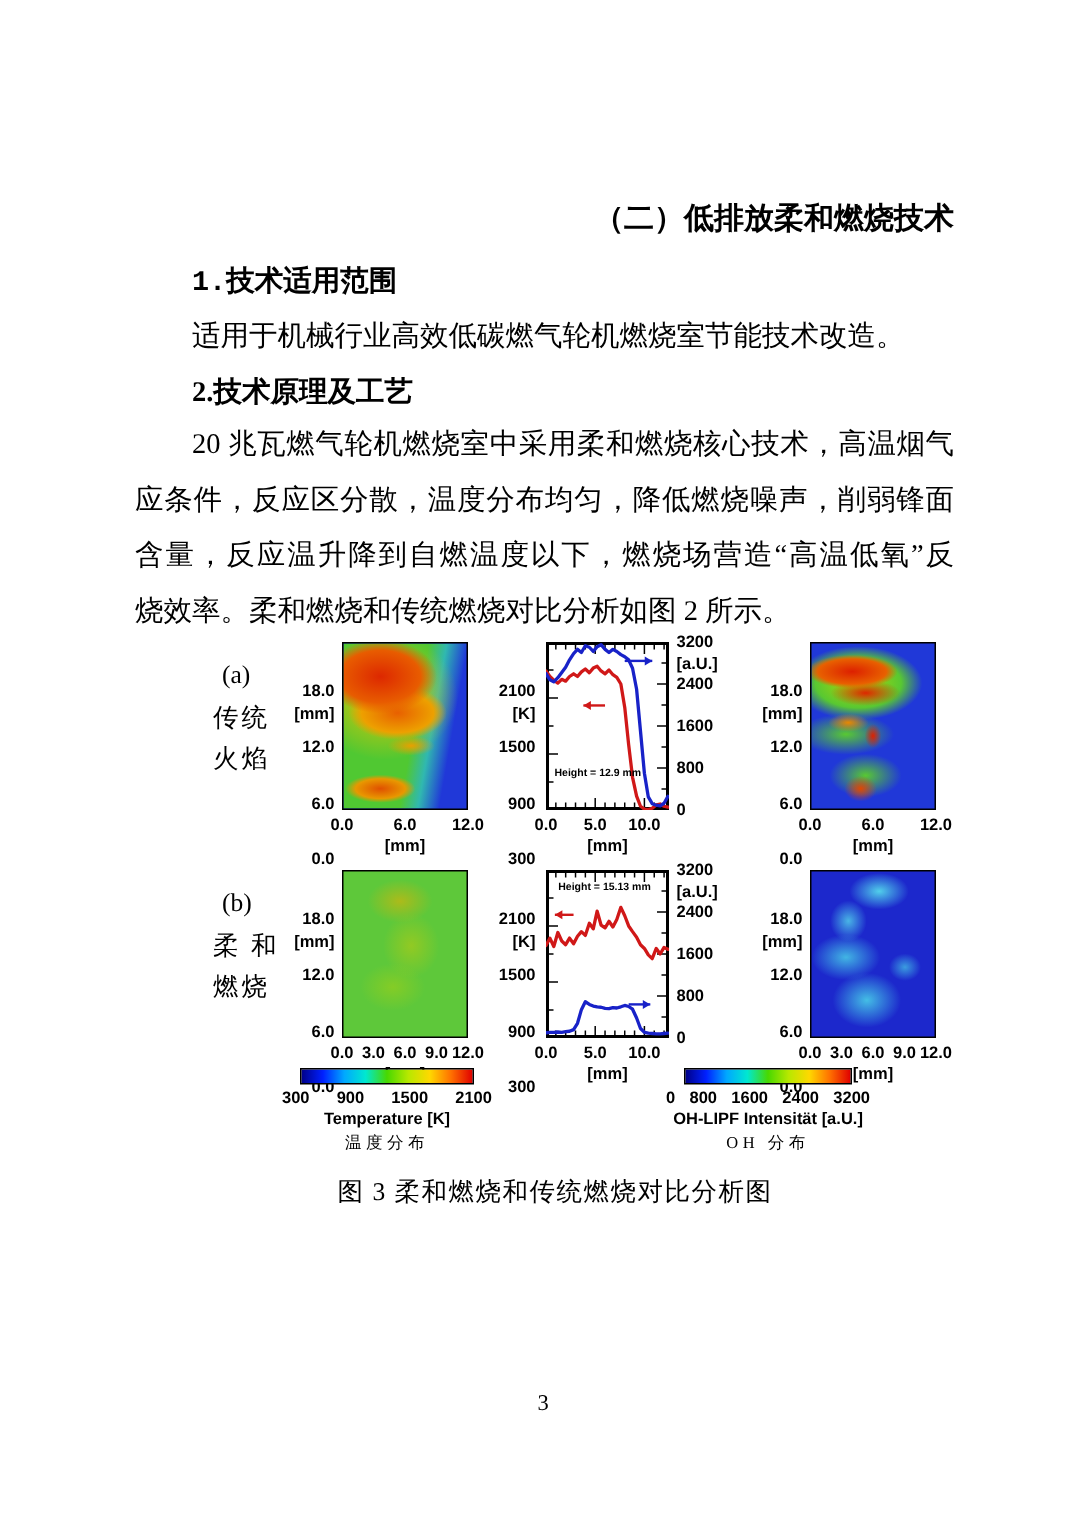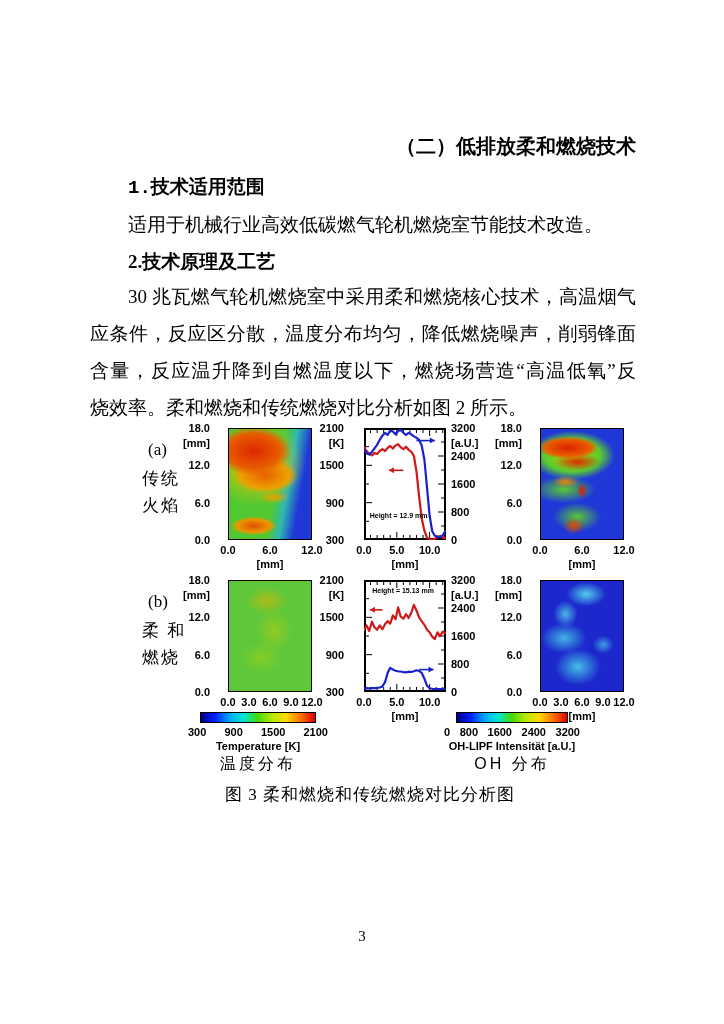--- a/index.html
+++ b/index.html
@@ -22,21 +22,21 @@
           font-family:"Liberation Sans","DejaVu Sans",sans-serif;}
   .rowlabel{position:absolute;left:0;width:52px;font-family:"Liberation Serif","DejaVu Serif",serif;
             font-size:17px;}
   .rl-tag{margin:0 0 7px 8px;}
   .rl-cn{margin:4px 16px 0 2px;letter-spacing:2px;white-space:nowrap;text-align:right;}
 
   .subplot{position:absolute;width:120px;height:150px;}
   .subplot.lc{width:164px;}
   .yticks,.rticks{position:absolute;top:8px;height:112px;font-weight:bold;font-size:11px;}
   .yticks{left:0;width:34px;}
-  .yticks span{position:absolute;right:16px;transform:translateY(-50%);white-space:nowrap;}
+  .yticks span{position:absolute;right:3px;transform:translateY(-50%);white-space:nowrap;margin-top:33px;}
   .rticks{left:122px;width:42px;}
   .rticks span{position:absolute;left:3px;transform:translateY(-50%);white-space:nowrap;}
   .hm{position:absolute;left:36px;top:8px;width:84px;height:112px;border:1.5px solid #000;box-sizing:border-box;}
   .lc-svg{position:absolute;left:38px;top:8px;}
   .xticks{position:absolute;top:124px;height:12px;font-weight:bold;font-size:11px;}
   .subplot .xticks{left:36px;width:84px;}
   .subplot.lc .xticks{left:38px;width:82px;}
   .xticks span{position:absolute;top:0;transform:translateX(-50%);white-space:nowrap;}
   .xunit{position:absolute;top:138px;text-align:center;font-weight:bold;font-size:11px;}
   .subplot .xunit{left:36px;width:84px;}
@@ -69,39 +69,39 @@
     radial-gradient(ellipse 30px 20px at 28% 52%, rgba(72,206,232,.85), rgba(0,0,0,0) 76%),
     radial-gradient(ellipse 30px 24px at 45% 78%, rgba(72,206,232,.90), rgba(0,0,0,0) 76%),
     radial-gradient(ellipse 14px 12px at 76% 58%, rgba(72,206,232,.70), rgba(0,0,0,0) 76%);}
 
   
   .cbargroup{position:absolute;text-align:center;}
   .cbar{height:9px;margin:0 12px;border:1px solid #000;
     background:linear-gradient(to right,#000088,#0020ff,#00a8ff,#00e8d0,#48d800,#b8e800,#ffd800,#ff7000,#e00000);}
   .cbticks{display:flex;justify-content:space-between;margin-top:3px;font-weight:bold;font-size:11px;}
   .cblabel{margin-top:2px;font-weight:bold;font-size:11px;white-space:nowrap;}
-  .cbcap{margin-top:2px;font-size:16px;font-family:Liberation Sans, sans-serif;letter-spacing:3px;}
+  .cbcap{margin-top:2px;font-size:11px;font-family:Liberation Serif, serif;letter-spacing:3px;}
 
   .fig-caption{margin-top:6px;line-height:22px;font-size:17px;text-align:center;padding-left:14px;letter-spacing:1px;}
   .page-number{position:absolute;left:0;right:0;top:928px;text-align:center;font-size:15px;}
 </style>
 </head>
 <body>
 
 <div class="page">
   <div class="content">
 
     <div class="doc-title">（二）低排放柔和燃烧技术</div>
 
     <div class="h-bold h1">1.技术适用范围</div>
     <div class="p1">适用于机械行业高效低碳燃气轮机燃烧室节能技术改造。</div>
 
     <div class="h-bold h2">2.技术原理及工艺</div>
     <div class="para">
-      <div class="jline first-indent">30 兆瓦燃气轮机燃烧室中采用柔和燃烧核心技术，高温烟气</div>
+      <div class="jline first-indent">20 兆瓦燃气轮机燃烧室中采用柔和燃烧核心技术，高温烟气</div>
       <div class="jline">应条件，反应区分散，温度分布均匀，降低燃烧噪声，削弱锋面</div>
       <div class="jline">含量，反应温升降到自燃温度以下，燃烧场营造“高温低氧”反</div>
       <div class="jline jlast">烧效率。柔和燃烧和传统燃烧对比分析如图 2 所示。</div>
     </div>
 
     <div class="figure">
 
       <div class="rowlabel" style="top:20px;">
         <div class="rl-tag">(a)</div>
         <div class="rl-cn">传统</div>

